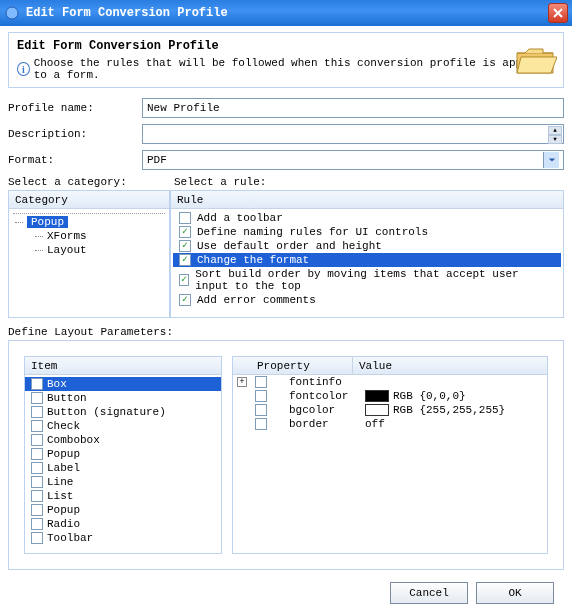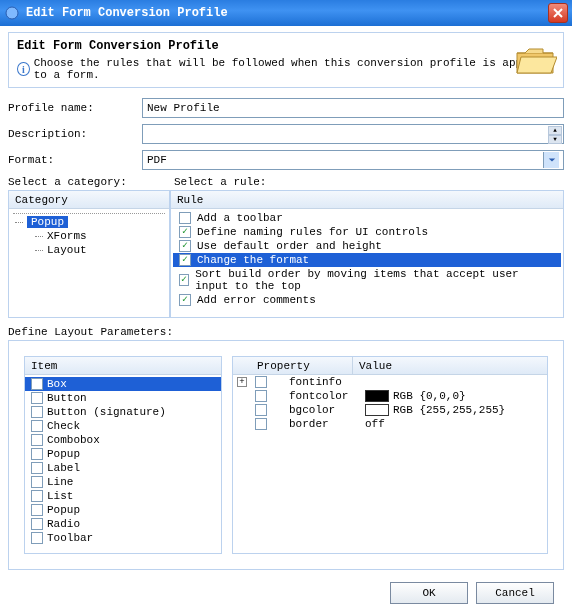--- a/index.html
+++ b/index.html
@@ -327,15 +327,15 @@
             <span class="pv">
               <span>off</span>
             </span>
           </div>
         </div>
     </div>
   </div>
 </div>
 
 <div class="buttons">
+  <div class="btn">Cancel</div>
   <div class="btn">OK</div>
-  <div class="btn">Cancel</div>
 </div>
 
 </body></html>

